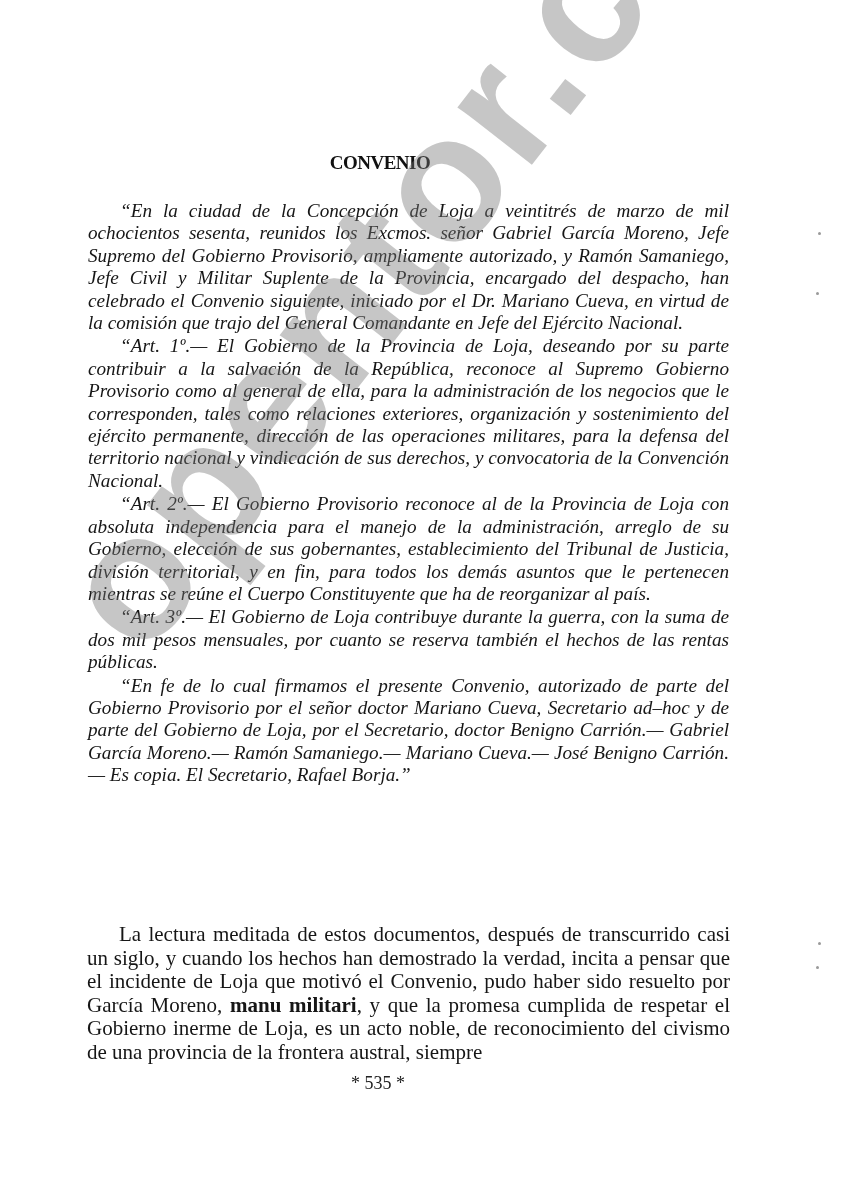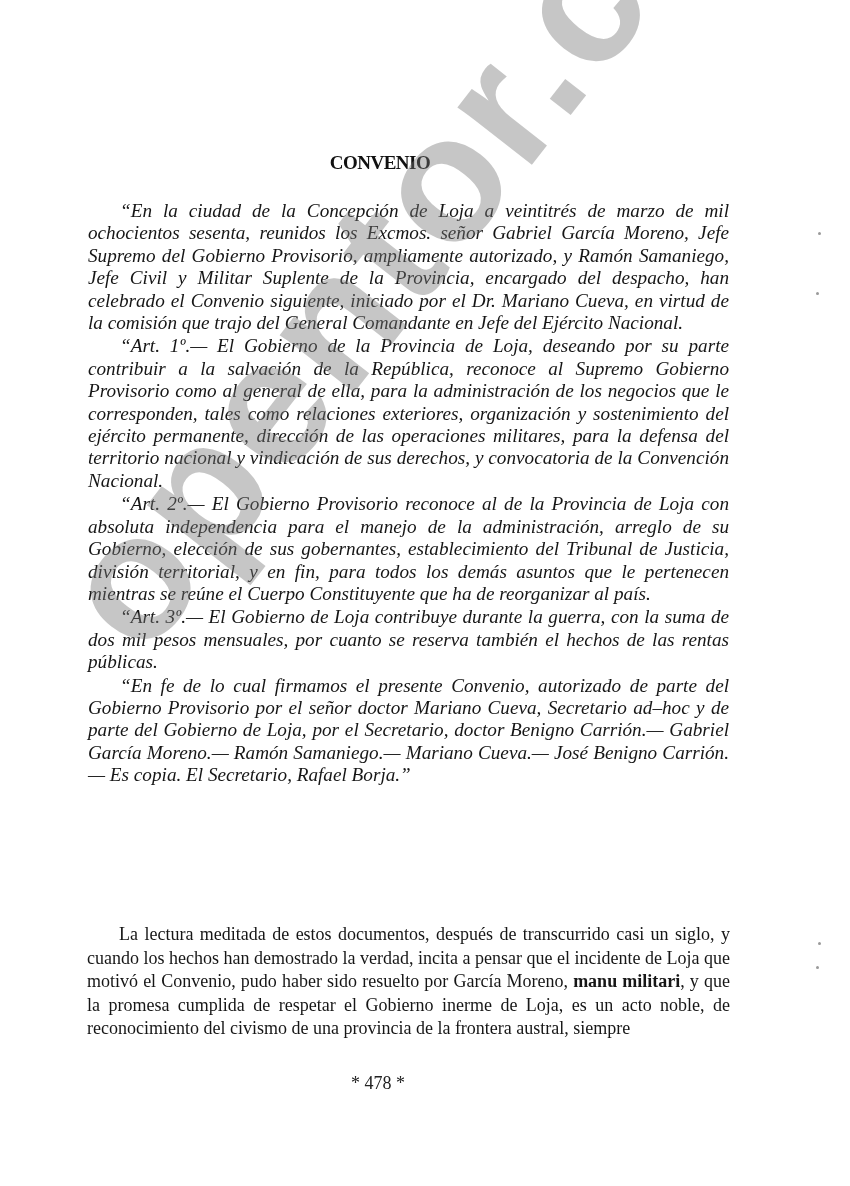--- a/index.html
+++ b/index.html
@@ -12,21 +12,21 @@
     position: absolute; left: 0; width: 760px; top: 152px; text-align: center;
     font-weight: bold; font-size: 19px; letter-spacing: -0.5px; color: #111;
   }
   .body-text {
     position: absolute; left: 87px; width: 643px; top: 199px;
     font-size: 19.2px; line-height: 22.4px; text-align: justify; color: #161616;
   }
   .body-text p { margin: 1px; text-indent: 32px; font-style: italic; }
   .lower-text {
     position: absolute; left: 87px; width: 643px; top: 923px;
-    font-size: 18px; line-height: 23.5px; text-align: justify; color: #161616;
+    font-size: 21px; line-height: 23.5px; text-align: justify; color: #161616;
   }
   .lower-text p { margin: 0; text-indent: 32px; }
   .lower-text b { font-weight: bold; }
   .page-number {
     position: absolute; left: 351px; top: 1073px; font-size: 18px; color: #222;
   }
   .watermark {
     position: absolute; left: 15px; top: 560px; width: 1000px;
     transform: rotate(-52deg); transform-origin: 0 0;
     font-family: "Liberation Sans", "DejaVu Sans", sans-serif; font-weight: bold;
@@ -47,21 +47,21 @@
     <p>“Art. 1º.— El Gobierno de la Provincia de Loja, deseando por su parte contribuir a la salvación de la República, reconoce al Supremo Gobierno Provisorio como al general de ella, para la administración de los negocios que le corresponden, tales como relaciones exteriores, organización y sostenimiento del ejército permanente, dirección de las operaciones militares, para la defensa del territorio nacional y vindicación de sus derechos, y convocatoria de la Convención Nacional.</p>
     <p>“Art. 2º.— El Gobierno Provisorio reconoce al de la Provincia de Loja con absoluta independencia para el manejo de la administración, arreglo de su Gobierno, elección de sus gobernantes, establecimiento del Tribunal de Justicia, división territorial, y en fin, para todos los demás asuntos que le pertenecen mientras se reúne el Cuerpo Constituyente que ha de reorganizar al país.</p>
     <p>“Art. 3º.— El Gobierno de Loja contribuye durante la guerra, con la suma de dos mil pesos mensuales, por cuanto se reserva también el hechos de las rentas públicas.</p>
     <p>“En fe de lo cual firmamos el presente Convenio, autorizado de parte del Gobierno Provisorio por el señor doctor Mariano Cueva, Secretario ad–hoc y de parte del Gobierno de Loja, por el Secretario, doctor Benigno Carrión.— Gabriel García Moreno.— Ramón Samaniego.— Mariano Cueva.— José Benigno Carrión.— Es copia. El Secretario, Rafael Borja.”</p>
   </div>
 
   <div class="lower-text">
     <p><span>La lectura meditada de estos documentos, después de transcurrido casi un siglo, y cuando los hechos han demostrado la verdad, incita a pensar que el incidente de Loja que motivó el Convenio, pudo haber sido resuelto por García Moreno, </span><b>manu militari</b><span>, y que la promesa cumplida de respetar el Gobierno inerme de Loja, es un acto noble, de reconocimiento del civismo de una provincia de la frontera austral, siempre</span></p>
   </div>
 
-  <div class="page-number">* 478 *</div>
+  <div class="page-number">* 535 *</div>
 
   <div class="watermark">opentor.com</div>
 
   <span class="speck" style="left:818px;top:232px;"></span>
   <span class="speck" style="left:816px;top:292px;"></span>
   <span class="speck" style="left:818px;top:942px;"></span>
   <span class="speck" style="left:816px;top:966px;"></span>
 </div>
 
 </body></html>

